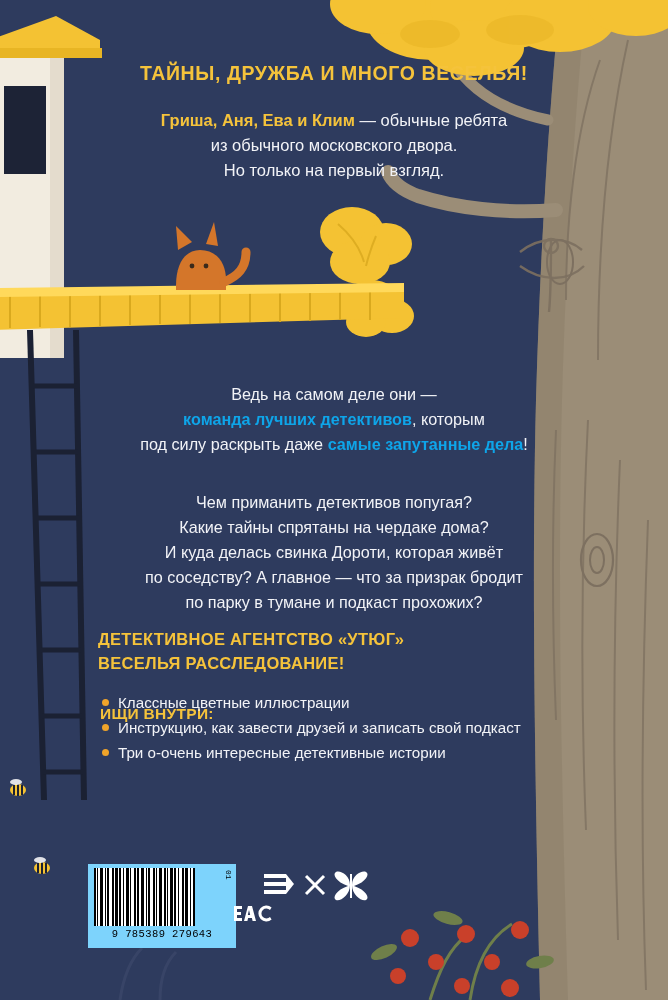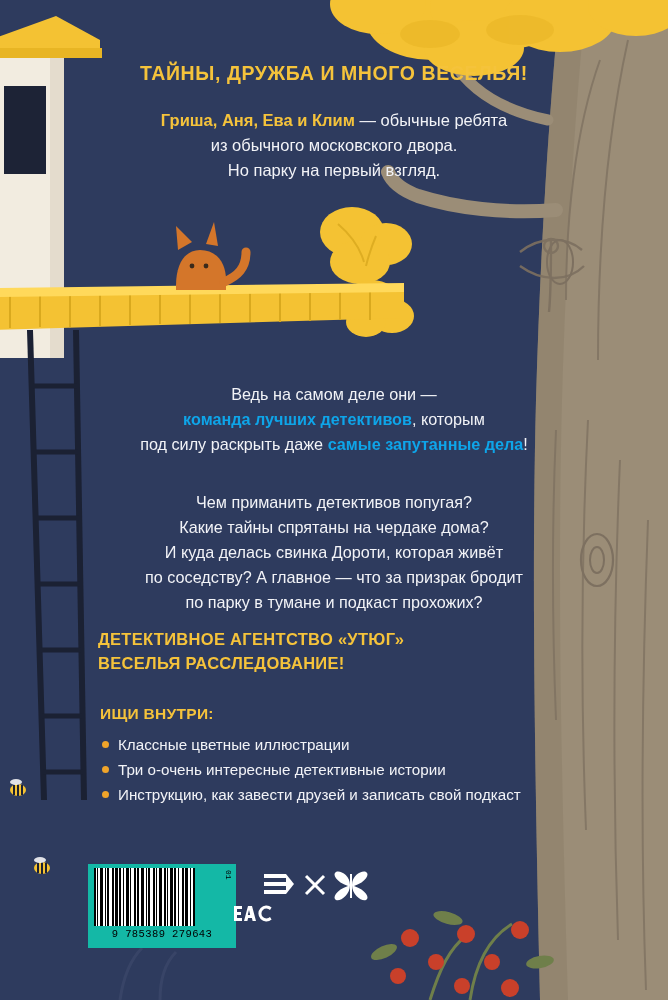--- a/index.html
+++ b/index.html
@@ -89,21 +89,21 @@
     position: absolute;
     top: 705px;
     left: 100px;
     color: #f5c33b;
     font-size: 15.5px;
     font-weight: bold;
     letter-spacing: 0.3px;
   }
   .inside-list {
     position: absolute;
-    top: 733px;
+    top: 691px;
     left: 100px;
     width: 470px;
     color: #f2f3f7;
     font-size: 15.2px;
     line-height: 23px;
   }
   .inside-list .li {
     position: relative;
     padding-left: 18px;
     margin-bottom: 2px;
@@ -119,21 +119,21 @@
     background: #f0a42a;
   }
 
   
   .barcode-box {
     position: absolute;
     left: 88px;
     top: 864px;
     width: 148px;
     height: 84px;
-    background: #14b8a6;
+    background: #7dd3fc;
     padding: 4px 6px 2px 6px;
     box-sizing: border-box;
   }
   .bars {
     height: 58px;
     display: flex;
     align-items: flex-end;
     gap: 0;
   }
   .bars i {
@@ -337,21 +337,21 @@
     </svg>
   </div>
 
   <div class="content">
 
     <div class="headline">ТАЙНЫ, ДРУЖБА И МНОГО ВЕСЕЛЬЯ!</div>
 
     <div class="intro">
       <span style="color:#f5c33b;font-weight:bold;">Гриша, Аня, Ева и Клим</span><span> — обычные ребята</span><br>
       <span>из обычного московского двора.</span><br>
-      <span>Но парку на первый взгляд.</span>
+      <span>Но только на первый взгляд.</span>
     </div>
 
     <div class="para-block para-1">
       <span>Ведь на самом деле они —</span><br>
       <b>команда лучших детективов</b><span>, которым</span><br>
       <span>под силу раскрыть даже </span><b>самые запутанные дела</b><span>!</span><br>
     </div>
 
     <div class="para-block para-2">
       <span>Чем приманить детективов попугая?</span><br>
@@ -362,22 +362,22 @@
     </div>
 
     <div class="agency">
       <span>ДЕТЕКТИВНОЕ АГЕНТСТВО «УТЮГ»</span><br>
       <span>ВЕСЕЛЬЯ РАССЛЕДОВАНИЕ!</span>
     </div>
 
     <div class="inside-title">ИЩИ ВНУТРИ:</div>
     <div class="inside-list">
       <div class="li">Классные цветные иллюстрации</div>
+      <div class="li">Инструкцию, как завести друзей и записать свой подкаст</div>
       <div class="li">Три о-очень интересные детективные истории</div>
-      <div class="li">Инструкцию, как завести друзей и записать свой подкаст</div>
     </div>
 
     <div class="barcode-box">
       <div class="bars">
         <i style="width:2px"></i>
           <i style="width:1px;background:#fff"></i>
           <i style="width:1px"></i>
           <i style="width:2px;background:#fff"></i>
         <i style="width:3px"></i>
           <i style="width:2px;background:#fff"></i>

